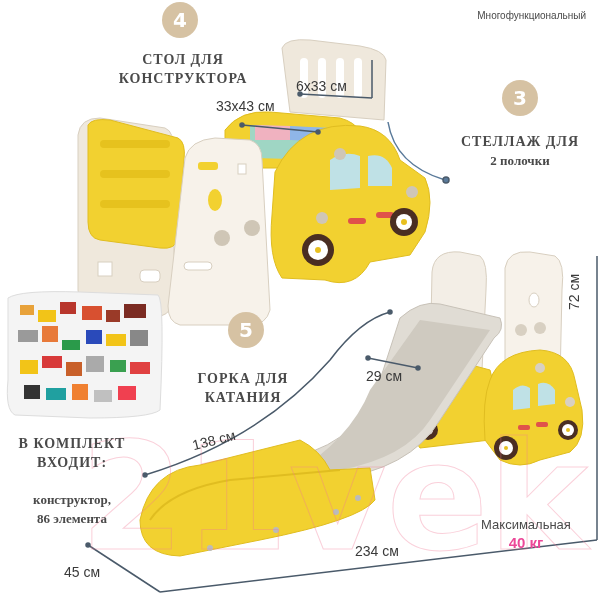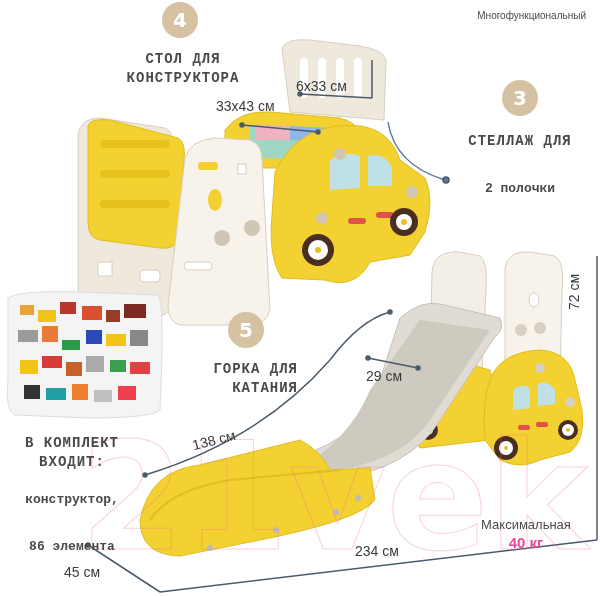--- a/index.html
+++ b/index.html
@@ -1,19 +1,19 @@
 <!DOCTYPE html>
 <html><head>
 <meta charset="utf-8">
 <style>
   html,body{margin:0;padding:0;background:#fff;}
   body{width:600px;height:596px;position:relative;overflow:hidden;font-family:"DejaVu Sans","Liberation Sans",sans-serif;color:#3c3c3c;}
   .badge{position:absolute;width:36px;height:36px;border-radius:50%;background:#d6c2a3;color:#fff;font-weight:bold;font-size:20px;display:flex;align-items:center;justify-content:center;font-family:"DejaVu Sans",sans-serif;}
-  .head{position:absolute;font-weight:bold;font-size:14px;letter-spacing:1px;color:#4a4a4a;text-align:center;line-height:19px;font-family:Liberation Mono, monospace;}
-  .sub{font-weight:bold;font-size:13px;color:#4a4a4a;letter-spacing:0;margin-top:28px;}
+  .head{position:absolute;font-weight:bold;font-size:14px;letter-spacing:1px;color:#4a4a4a;text-align:center;line-height:19px;font-family:Liberation Serif, serif;}
+  .sub{font-weight:bold;font-size:13px;color:#4a4a4a;letter-spacing:0;}
   .light{position:absolute;font-family:"Liberation Sans",sans-serif;color:#4a4a4a;}
   .dim{position:absolute;font-family:"Liberation Sans",sans-serif;font-size:14px;color:#3a3a3a;white-space:nowrap;}
   svg{position:absolute;left:0;top:0;}
   .watermark{position:absolute;font-family:"DejaVu Sans",sans-serif;font-weight:bold;font-size:150px;color:transparent;-webkit-text-stroke:1px rgba(240,120,150,0.35);white-space:nowrap;pointer-events:none;}
 </style>
 </head>
 <body>
 
 <svg width="600" height="596" viewBox="0 0 600 596">
 
@@ -161,21 +161,21 @@
   <div>КОНСТРУКТОРА</div>
 </div>
 
 <div class="badge" style="left:502px;top:80px;">3</div>
 <div class="head" style="left:440px;top:132px;width:160px;">
   <div>СТЕЛЛАЖ ДЛЯ</div>
   <div class="sub">2 полочки</div>
 </div>
 
 <div class="badge" style="left:228px;top:312px;">5</div>
-<div class="head" style="left:188px;top:360px;width:110px;text-align:right;">
+<div class="head" style="left:188px;top:369px;width:110px;">
   <div>ГОРКА ДЛЯ</div>
   <div>КАТАНИЯ</div>
 </div>
 
 <div class="head" style="left:4px;top:434px;width:136px;">
   <div>В КОМПЛЕКТ</div>
   <div>ВХОДИТ:</div>
   <div class="sub" style="margin-top:18px;">конструктор,</div>
   <div class="sub">86 элемента</div>
 </div>

